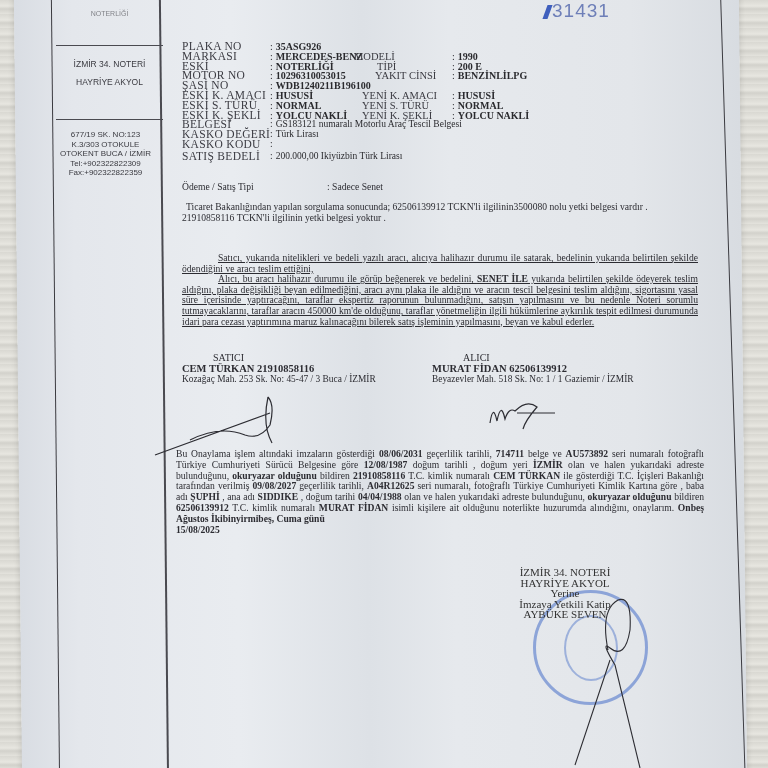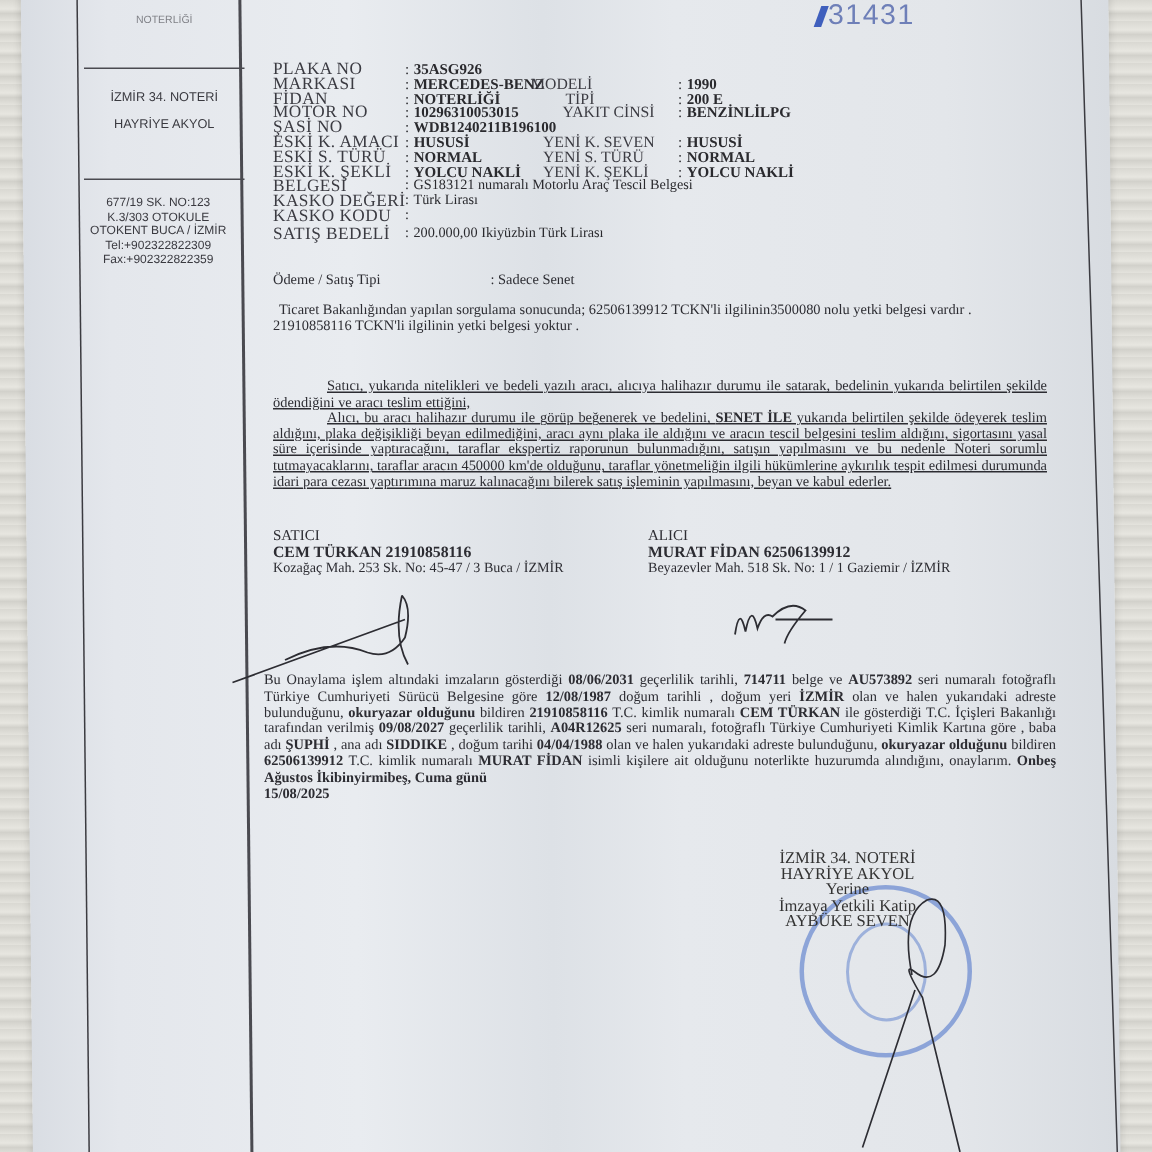--- a/index.html
+++ b/index.html
@@ -39,21 +39,21 @@
   .colon::before { content: ":"; margin-right: 3px; font-weight: normal; }
 
   .text { position: absolute; font-size: 9.6px; line-height: 10.6px; color: #2c2c32; }
   .payment { left: 182px; top: 182px; }
   .payment .ptype { position: absolute; left: 145px; white-space: nowrap; }
   .ticaret { left: 182px; top: 202px; width: 520px; }
   .para { left: 182px; top: 253px; width: 516px; text-align: justify; }
   .para p { margin: 0; text-indent: 36px; text-decoration: underline; }
   .parties { left: 182px; top: 353px; width: 520px; }
   .party { position: absolute; top: 0; white-space: nowrap; }
-  .party .role { font-size: 10px; }
+  .party .role { font-size: 10px; margin-left: 31px; }
   .party .name { font-weight: bold; font-size: 10.5px; }
   .party .addr { font-size: 9.4px; }
   .approval { left: 176px; top: 449px; width: 528px; text-align: justify; font-size: 9.6px; line-height: 10.8px; }
   .approval b { font-weight: bold; }
 
   .notary-sign { position: absolute; left: 500px; top: 567px; width: 130px; text-align: center; font-size: 11px; line-height: 10.5px; color: #333; }
   .seal { position: absolute; left: 533px; top: 590px; width: 115px; height: 115px; border-radius: 50%; border: 3px solid rgba(70,110,200,0.55); box-sizing: border-box; }
   .seal::after { content: ""; position: absolute; left: 28px; top: 22px; width: 50px; height: 62px; border-radius: 50%; border: 2px solid rgba(70,110,200,0.45); }
   .sig { position: absolute; }
 </style>
@@ -88,39 +88,39 @@
     <span class="vlabel">PLAKA NO</span>
     <span class="vval colon">35ASG926</span>
   </div>
   <div class="vrow">
     <span class="vlabel">MARKASI</span>
     <span class="vval colon">MERCEDES-BENZ</span>
     <span class="vlab2" style="left:172px">MODELİ</span>
     <span class="vval2 colon">1990</span>
   </div>
   <div class="vrow">
-    <span class="vlabel">FİDAN</span>
+    <span class="vlabel">ESKİ</span>
     <span class="vval colon">NOTERLİĞİ</span>
     <span class="vlab2" style="left:195px">TİPİ</span>
     <span class="vval2 colon">200 E</span>
   </div>
   <div class="vrow">
     <span class="vlabel">MOTOR NO</span>
     <span class="vval colon">10296310053015</span>
     <span class="vlab2" style="left:193px">YAKIT CİNSİ</span>
     <span class="vval2 colon">BENZİNLİLPG</span>
   </div>
   <div class="vrow">
     <span class="vlabel">ŞASİ NO</span>
     <span class="vval colon">WDB1240211B196100</span>
   </div>
   <div class="vrow">
     <span class="vlabel">ESKİ K. AMACI</span>
     <span class="vval colon">HUSUSİ</span>
-    <span class="vlab2">YENİ K. SEVEN</span>
+    <span class="vlab2">YENİ K. AMACI</span>
     <span class="vval2 colon">HUSUSİ</span>
   </div>
   <div class="vrow">
     <span class="vlabel">ESKİ S. TÜRÜ</span>
     <span class="vval colon">NORMAL</span>
     <span class="vlab2">YENİ S. TÜRÜ</span>
     <span class="vval2 colon">NORMAL</span>
   </div>
   <div class="vrow">
     <span class="vlabel">ESKİ K. ŞEKLİ</span>

